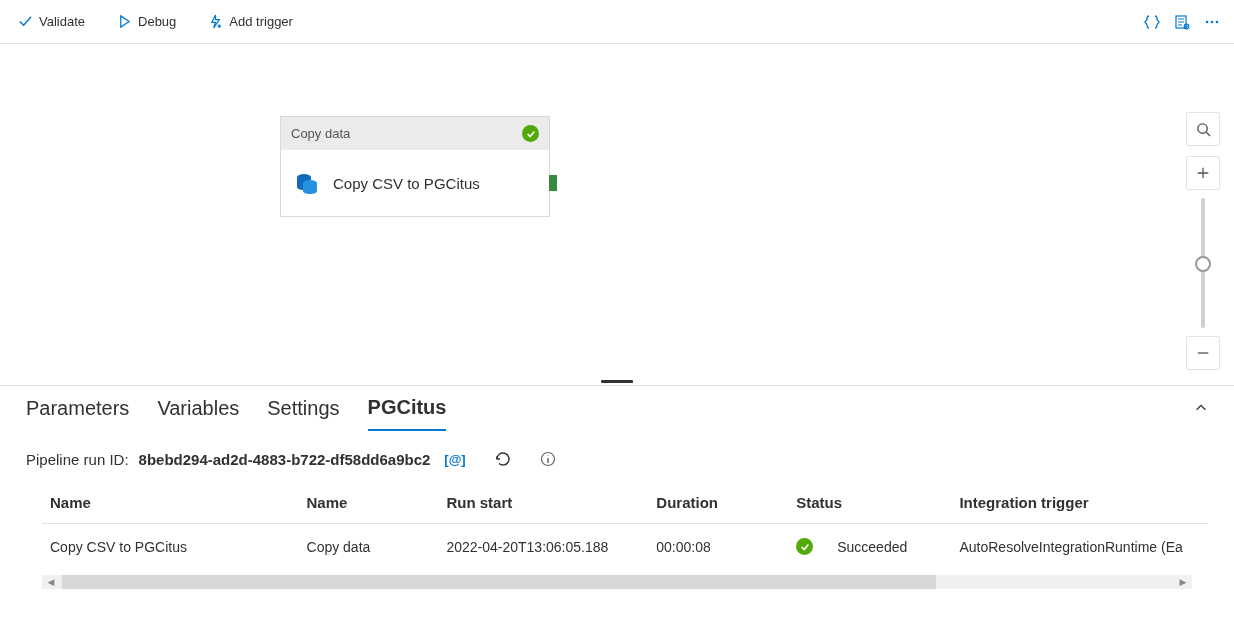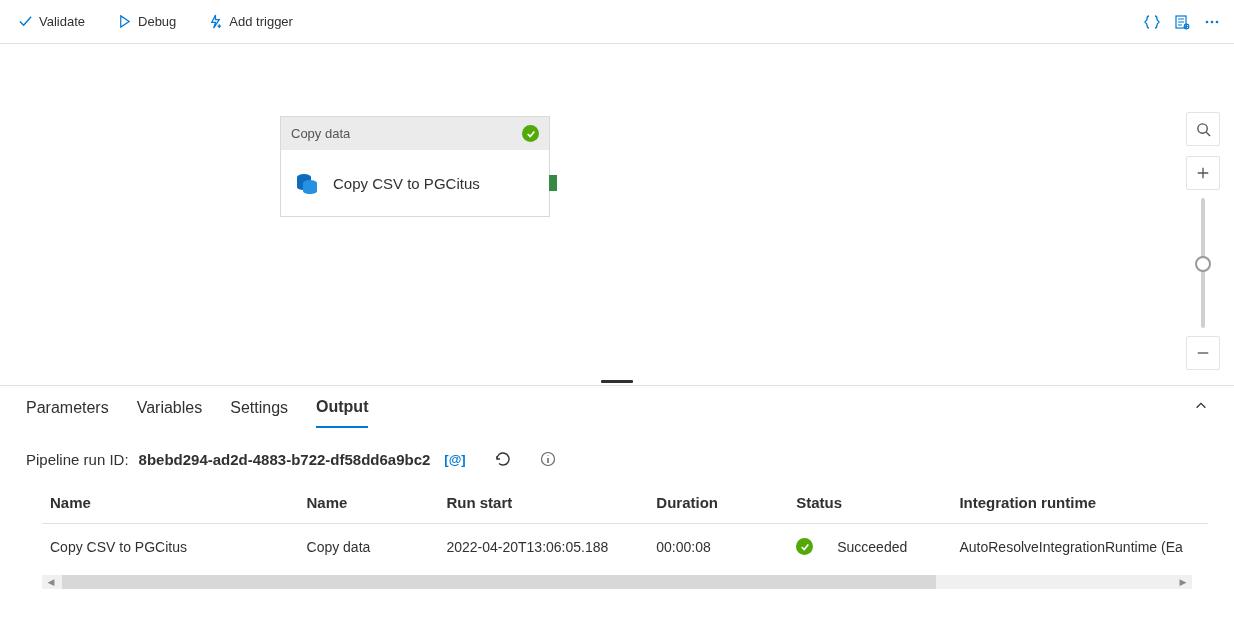--- a/index.html
+++ b/index.html
@@ -156,21 +156,21 @@
       border-radius: 1px;
       margin-top: 0px;
     }
     
     .tabs {
       display: flex;
       align-items: center;
       padding: 0 26px;
       gap: 28px;
       height: 44px;
-      font-size: 16px;
+      font-size: 20px;
     }
     .tab {
       padding: 10px 0;
       cursor: pointer;
       color: #323130;
     }
     .tab.active {
       border-bottom: 2px solid #0078d4;
       font-weight: 600;
     }
@@ -349,21 +349,21 @@
 </div>
 
 <div class="resizer">
   <div class="resizer-handle"></div>
 </div>
 
 <div class="tabs">
   <div class="tab">Parameters</div>
   <div class="tab">Variables</div>
   <div class="tab">Settings</div>
-  <div class="tab active">Output</div>
+  <div class="tab active">PGCitus</div>
   <div class="chevron-up">
     <svg width="14" height="14" viewBox="0 0 16 16" fill="none" stroke="#323130" stroke-width="1.5">
         <path d="M3 10 L8 5 L13 10"></path>
       </svg>
   </div>
 </div>
 
 <div class="run-info">
   <span class="label">Pipeline run ID:</span>
   <span class="value">8bebd294-ad2d-4883-b722-df58dd6a9bc2</span>
@@ -392,21 +392,21 @@
         <col style="width:14%">
         <col style="width:22%">
     </colgroup>
     <thead>
       <tr>
         <th>Name</th>
         <th>Name</th>
         <th>Run start</th>
         <th>Duration</th>
         <th>Status</th>
-        <th>Integration runtime</th>
+        <th>Integration trigger</th>
       </tr>
     </thead>
     <tbody>
       <tr>
         <td>Copy CSV to PGCitus</td>
         <td>Copy data</td>
         <td>2022-04-20T13:06:05.188</td>
         <td>00:00:08</td>
         <td>
           <div class="status-cell">

